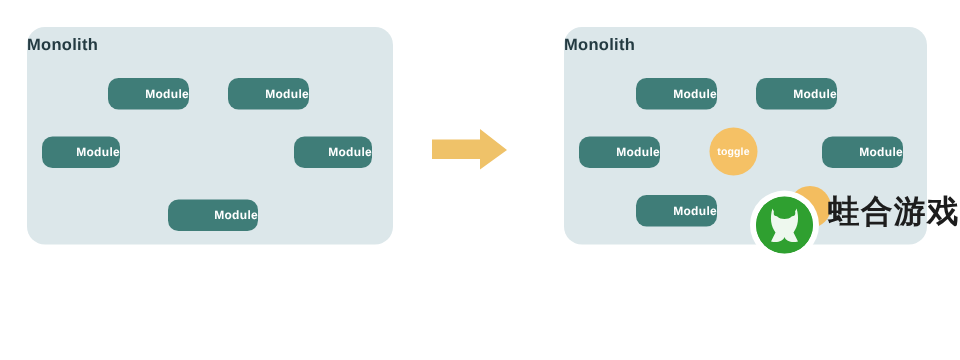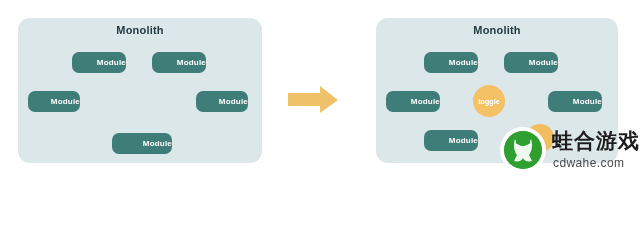--- a/index.html
+++ b/index.html
@@ -29,21 +29,21 @@
     border-radius: 12px;
   }
   #panel-left  { left: 18px;  top: 18px; width: 244px; height: 145px; }
   #panel-right { left: 376px; top: 18px; width: 242px; height: 145px; }
 
   .panel-title {
     position: absolute;
     top: 6px;
     left: 0;
     width: 100%;
-    text-align: center;
+    text-align: left;
     font-size: 11px;
     font-weight: bold;
     color: #243b42;
     letter-spacing: .2px;
   }
 
   .module {
     position: absolute;
     background: #3f7d78;
     color: #ffffff;
@@ -216,14 +216,13 @@
         <circle cx="19" cy="19" r="19" fill="#2fa030"></circle>
         <path d="M11,8 C9,14 10,20 13,24 L10,30 C14,31 18,30 19,27
                  C20,30 24,31 28,30 L25,24 C28,20 29,14 27,8
                  C25,13 23,15 19,15 C15,15 13,13 11,8 Z" fill="#ffffff" opacity="0.92"></path>
         <circle cx="14" cy="11" r="2.2" fill="#2fa030"></circle>
         <circle cx="24" cy="11" r="2.2" fill="#2fa030"></circle>
       </svg>
     </div>
   </div>
   <div id="wm-cn">蛙合游戏</div>
-  <div id="wm-url">cdwahe.com</div>
 </div>
 
 </body></html>

